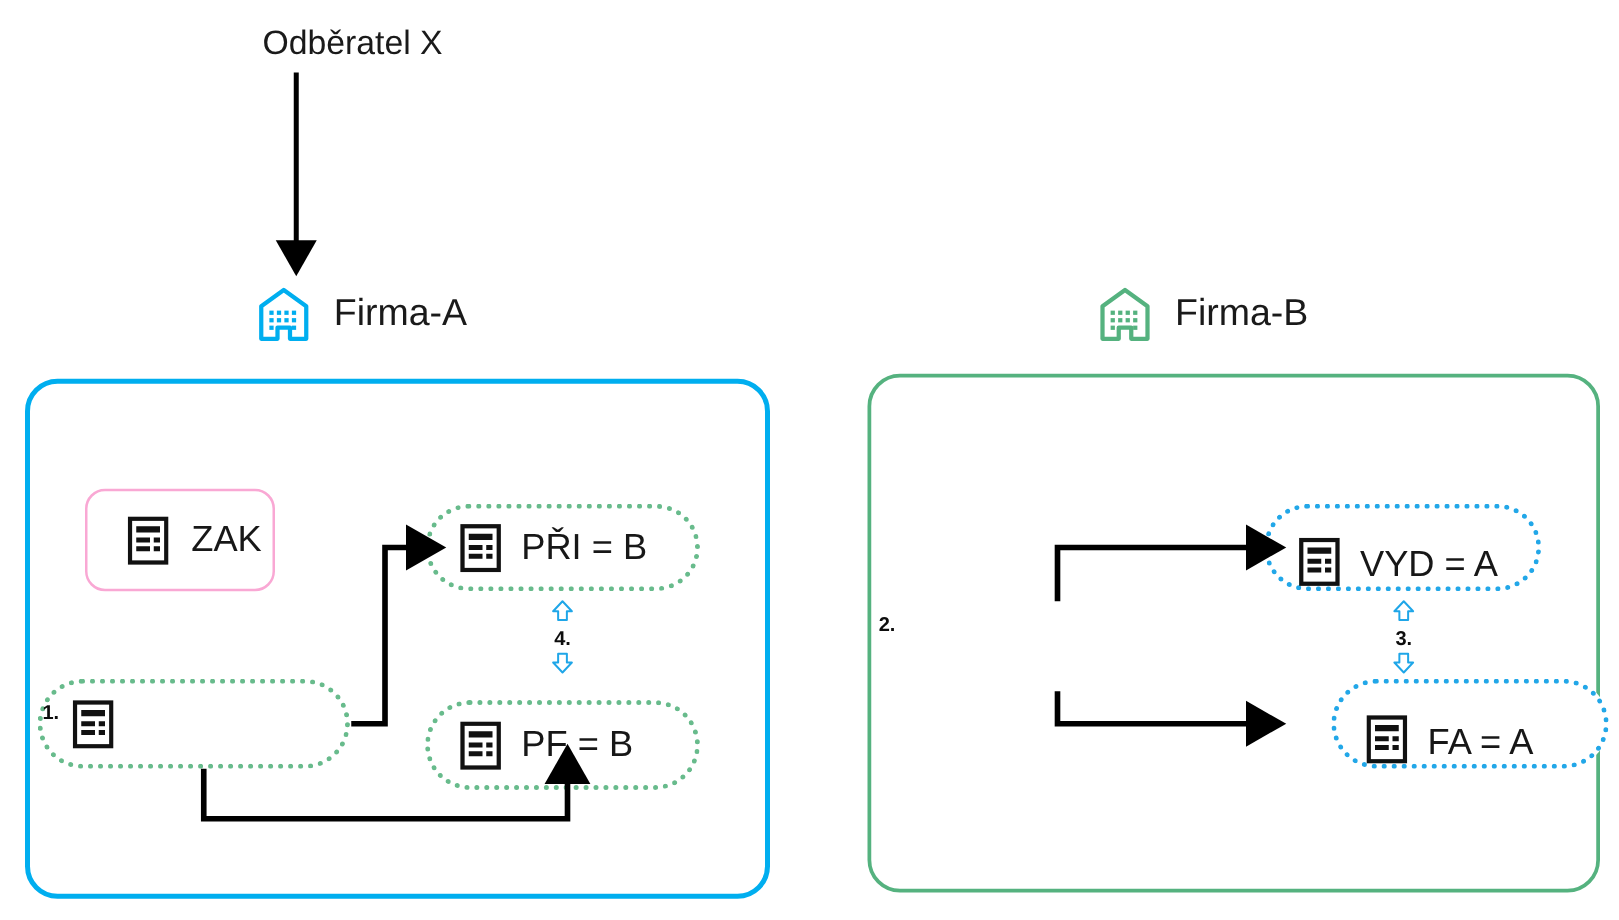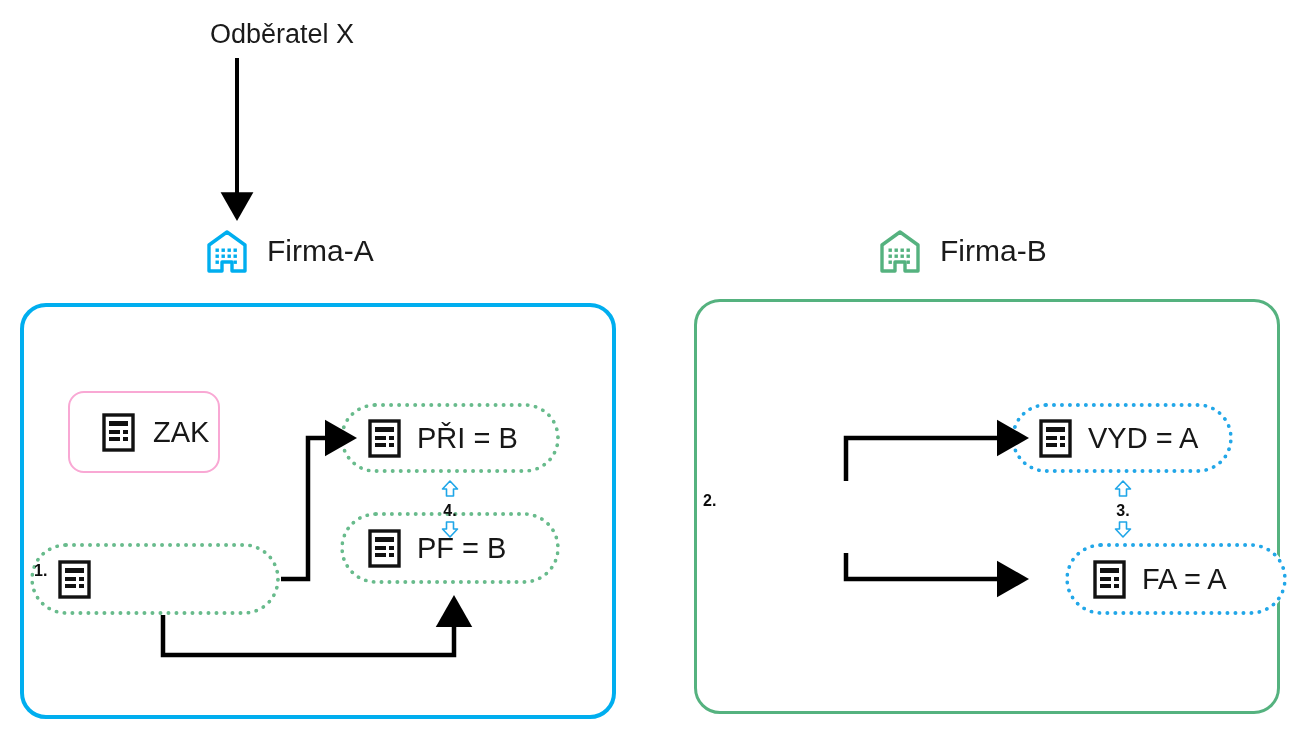--- a/index.html
+++ b/index.html
@@ -96,35 +96,35 @@
 
   
   .node-pill {
     border-radius: 42px;
     border-width: 4px;
     border-style: dotted;
     padding-left: 24px;
     gap: 16px;
   }
   .pill-green { border-color: #68BB8C; }
-  .pill-blue  { border-color: #22A7E8; }
+  .pill-blue  { border-color: #22A7E8; align-items: flex-end; }
 
   
   .node-boxed {
     border-radius: 16px;
     border: 2px solid #f9a8d4;
     padding-left: 32px;
     gap: 18px;
   }
 
   
   #node-zak-a     { left: 68px;  top: 391px; width: 152px; height: 82px; }
   #node-obv-b     { left: 30px;  top: 543px; width: 250px; height: 72px; }
   #node-pri-b     { left: 340px; top: 403px; width: 220px; height: 70px; }
-  #node-pf-b      { left: 340px; top: 512px; width: 220px; height: 72px; }
+  #node-pf-b      { left: 340px; top: 560px; width: 220px; height: 72px; }
 
   
   #node-zak-eq-a  { left: 731px;  top: 481px; width: 218px; height: 72px; }
   #node-vyd-a     { left: 1011px; top: 403px; width: 222px; height: 70px; }
   #node-fa-a      { left: 1065px; top: 543px; width: 222px; height: 72px; }
 
   
   .step-num {
     font-size: 16px;
     font-weight: bold;

